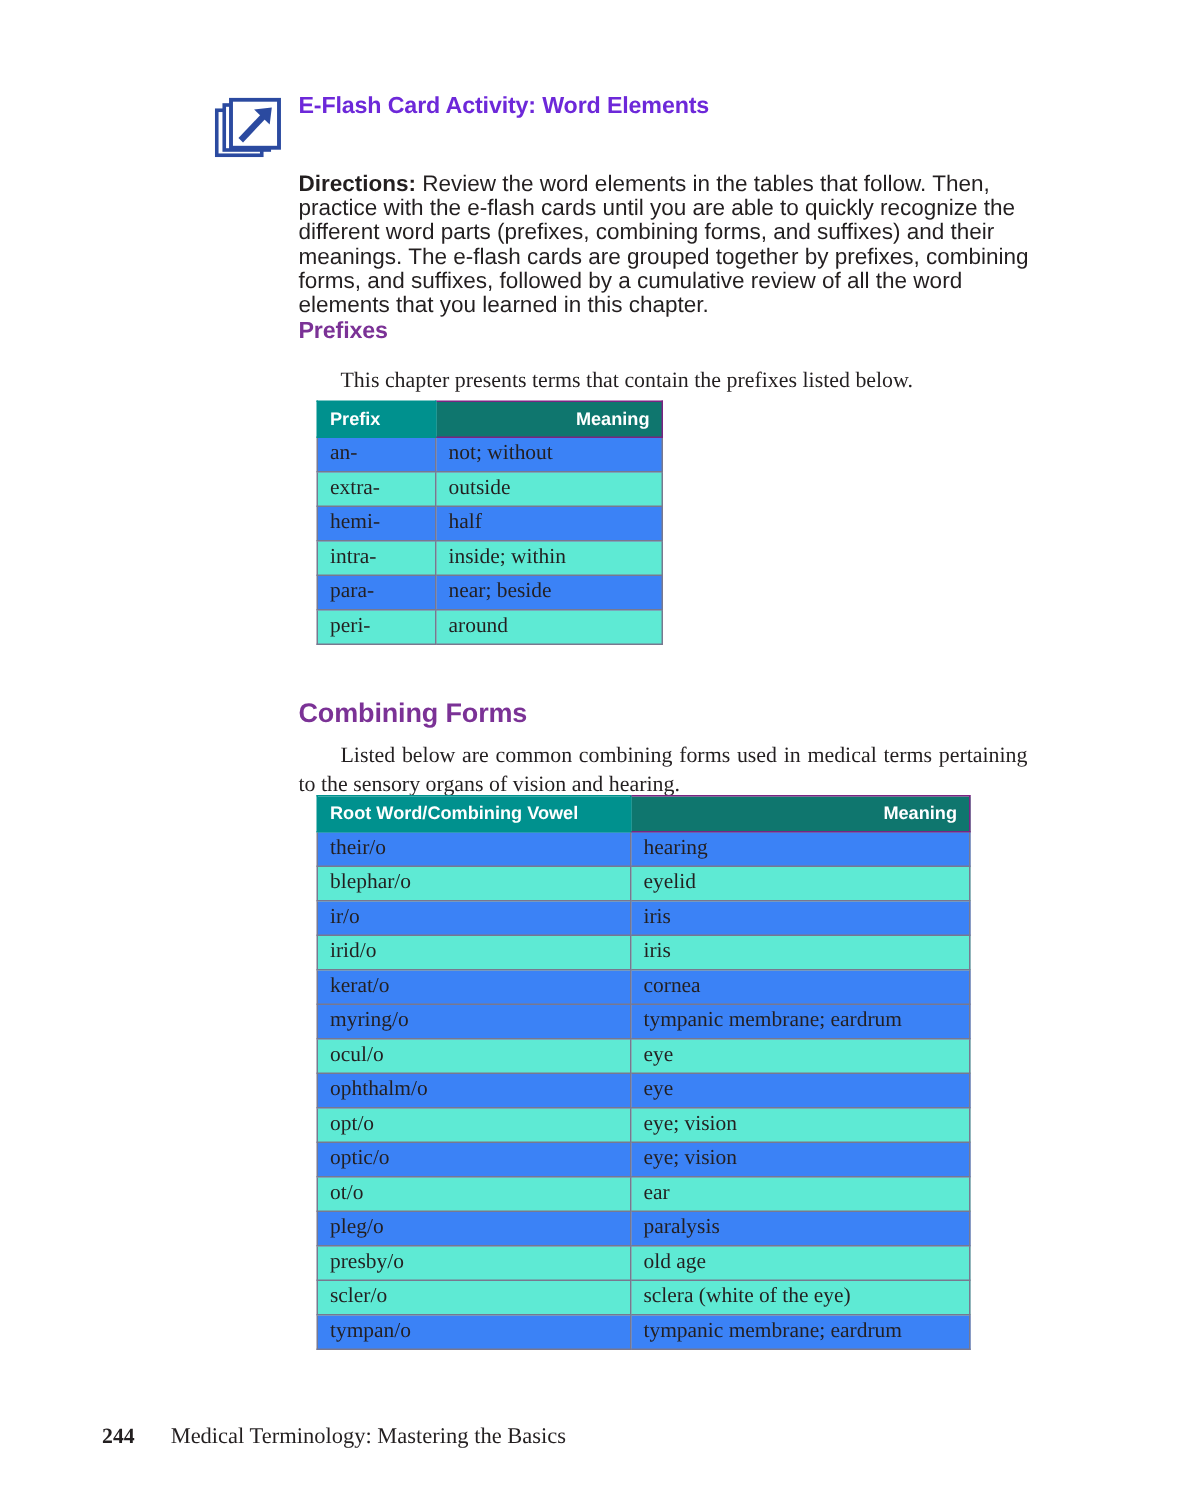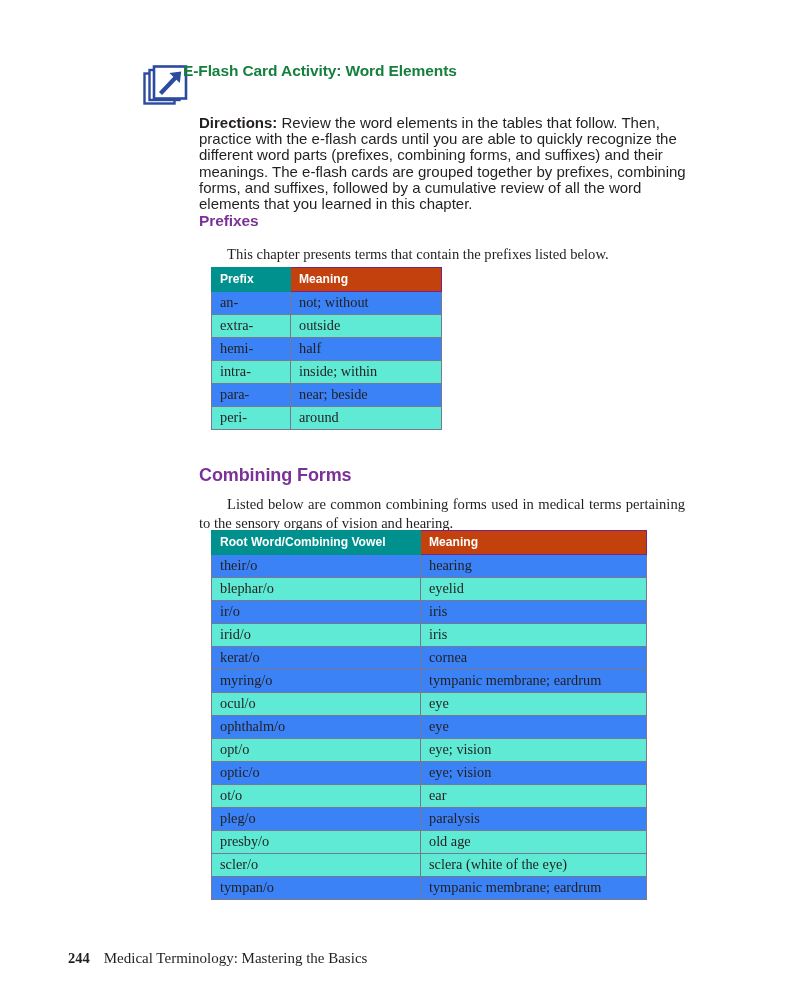--- a/index.html
+++ b/index.html
@@ -32,26 +32,26 @@
   }
   .activity-icon {
     position: absolute;
     left: 0px;
     top: 3px;
     width: 46px;
     height: 46px;
   }
   .activity-title {
     position: absolute;
-    left: 40px;
+    left: 56px;
     top: 0px;
     font-family: "Liberation Sans", sans-serif;
     font-size: 15.5px;
     font-weight: bold;
-    color: #15803d;
+    color: #6d28d9;
     letter-spacing: -0.1px;
     white-space: nowrap;
   }
 
   .directions {
     position: absolute;
     left: 199px;
     top: 100px;
     width: 491px;
     font-family: "Liberation Sans", sans-serif;
@@ -115,21 +115,21 @@
     font-size: 12.1px;
     font-weight: bold;
     color: #ffffff;
     text-align: left;
     padding: 4px 8px 5px 8px;
     border: 1px solid #6f6f8a;
     height: 13px;
     vertical-align: middle;
   }
   table.wordtable th.col-term { background: #00918e; border-color: #00918e; }
-  table.wordtable th.col-meaning { background: #c2410c; border-color: #7b2382; }
+  table.wordtable th.col-meaning { background: #0f766e; border-color: #7b2382; text-align: right; }
   table.wordtable td {
     font-family: "Liberation Serif", serif;
     font-size: 14.3px;
     color: #231f20;
     padding: 2px 8px 3px 8px;
     border: 1px solid #78788f;
     vertical-align: middle;
     white-space: nowrap;
   }
   table.wordtable tbody tr.odd td { background: #3b82f6; }
@@ -153,21 +153,21 @@
     font-family: "Liberation Serif", serif;
     font-size: 15px;
     color: #231f20;
     white-space: nowrap;
   }
   .footer .page-number {
     font-weight: bold;
     font-size: 14.5px;
   }
   .footer .book-title {
-    margin-left: 14px;
+    margin-left: 24px;
   }
 </style>
 </head>
 <body>
 
 <div class="page">
 
   <div class="activity-header">
     <span class="activity-icon">
       <svg width="46" height="46" viewBox="0 0 46 46" xmlns="http://www.w3.org/2000/svg">

